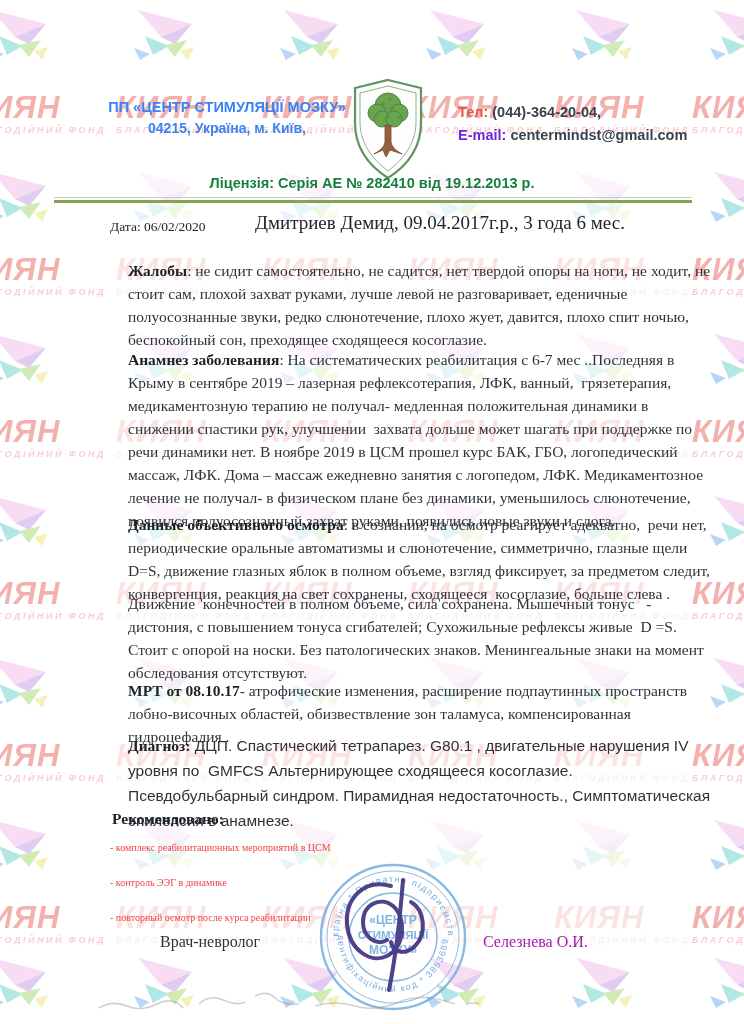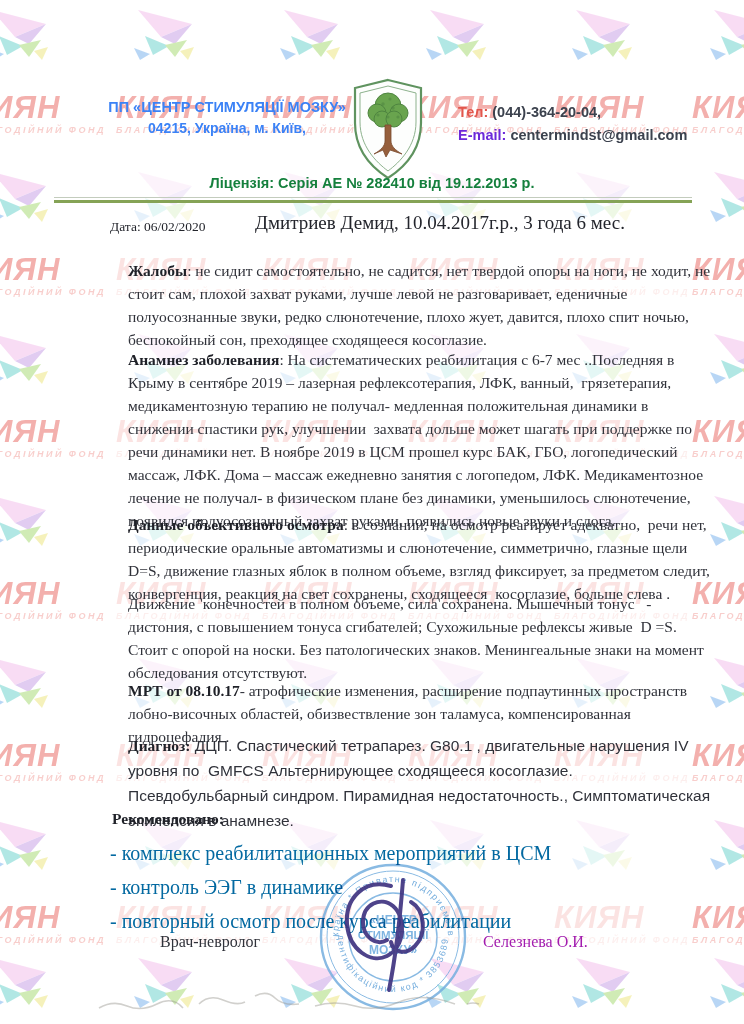--- a/index.html
+++ b/index.html
@@ -31,22 +31,22 @@
         border-top:1px solid #c3ccbd;border-bottom:3px solid #85a356;}
   .dateline{position:absolute;top:219px;left:110px;font-size:13.5px;color:#23252c;}
   .patient-line{position:absolute;top:212px;left:255px;font-size:19px;color:#23252c;}
   .para{position:absolute;left:128px;width:588px;margin:0;font-size:15.5px;line-height:23px;
         color:#30323a;white-space:pre-wrap;}
   .plabel{font-weight:bold;color:#1f2128;}
   .seg-sans{font-family:"Liberation Sans",sans-serif;font-size:15.5px;}
   .seg-serif{font-family:Liberation Sans, sans-serif;}
   .diag{line-height:25px;}
   .rec-label{position:absolute;left:112px;top:810px;margin:0;font-size:15.5px;font-weight:bold;color:#1f2128;}
-  .rec-list{position:absolute;left:110px;top:842px;display:flex;flex-direction:column;gap:11px;
-            font-size:20px;color:#0369a1;}
+  .rec-list{position:absolute;left:110px;top:842px;display:flex;flex-direction:column;gap:24px;
+            font-size:10px;color:#ef4444;}
   .doctor-title{position:absolute;left:113px;top:933px;font-size:16px;color:#30323a;margin-left:47px;}
   .doctor-name{position:absolute;left:483px;top:933px;font-size:16px;color:#a21caf;}
   .stamp{position:absolute;left:316px;top:860px;width:154px;height:154px;opacity:.85;
          mix-blend-mode:multiply;}
   .signature{position:absolute;left:333px;top:872px;width:120px;height:140px;opacity:.92;}
   .scribble{position:absolute;left:95px;top:982px;width:390px;height:36px;opacity:.45;}
 </style>
 </head>
 <body>
 
@@ -592,21 +592,21 @@
       </div>
     </div>
 
     <div class="license">Ліцензія: Серія АЕ № 282410 від 19.12.2013 р.</div>
     <div class="rule"></div>
 
     <div class="dateline">
       <span>Дата:</span>
       <span>06/02/2020</span>
     </div>
-    <div class="patient-line">Дмитриев Демид, 10.04.2017г.р., 3 года 6 мес.</div>
+    <div class="patient-line">Дмитриев Демид, 09.04.2017г.р., 3 года 6 мес.</div>
 
     <p class="para" style="top:259px"><b class="plabel">Жалобы</b><span>: не сидит самостоятельно, не садится, нет твердой опоры на ноги, не ходит, не стоит сам, плохой захват руками, лучше левой не разговаривает, еденичные полуосознанные звуки, редко слюнотечение, плохо жует, давится, плохо спит ночью, беспокойный сон, преходящее сходящееся косоглазие.</span></p>
 
     <p class="para" style="top:348px"><b class="plabel">Анамнез заболевания</b><span>: На систематических реабилитация с 6-7 мес ..Последняя в Крыму в сентябре 2019 – лазерная рефлексотерапия, ЛФК, ванный,  грязетерапия, медикаментозную терапию не получал- медленная положительная динамики в снижении спастики рук, улучшении  захвата дольше может шагать при поддержке по речи динамики нет. В ноябре 2019 в ЦСМ прошел курс БАК, ГБО, логопедический массаж, ЛФК. Дома – массаж ежедневно занятия с логопедом, ЛФК. Медикаментозное лечение не получал- в физическом плане без динамики, уменьшилось слюнотечение, появился полуосознанный захват руками, появились новые звуки и слога.</span></p>
 
     <p class="para" style="top:513px"><b class="plabel">Данные объективного осмотра</b><span>: в сознании, на осмотр реагирует адекватно,  речи нет, периодические оральные автоматизмы и слюнотечение, симметрично, глазные щели  D=S, движение глазных яблок в полном объеме, взгляд фиксирует, за предметом следит, конвергенция, реакция на свет сохранены, сходящееся  косоглазие, больше слева .</span></p>
 
     <p class="para" style="top:592px"><span>Движение  конечностей в полном объеме, сила сохранена. Мышечный тонус   - дистония, с повышением тонуса сгибателей; Сухожильные рефлексы живые  D =S. Стоит с опорой на носки. Без патологических знаков. Менингеальные знаки на момент обследования отсутствуют.</span></p>
 
     <p class="para" style="top:679px"><b class="plabel">МРТ от 08.10.17</b><span>- атрофические изменения, расширение подпаутинных пространств лобно-височных областей, обизвествление зон таламуса, компенсированная гидроцефалия .</span></p>

